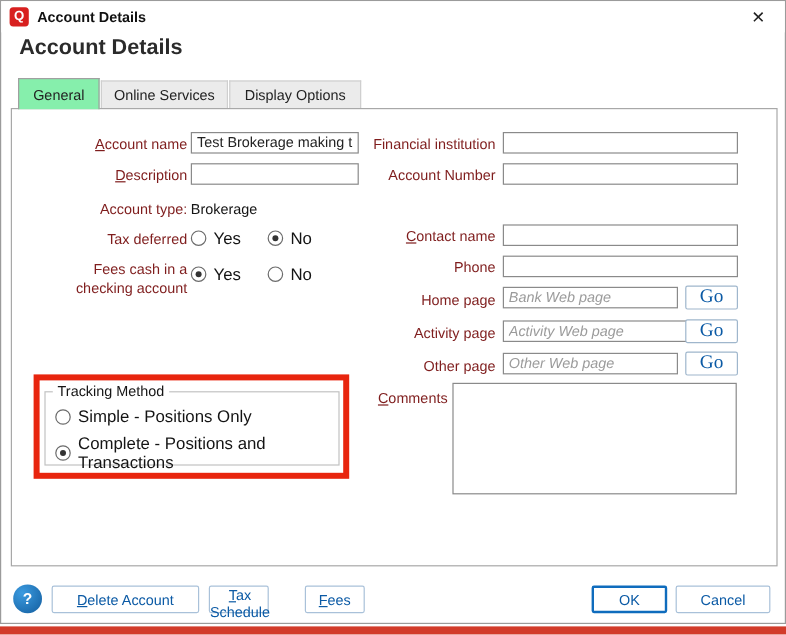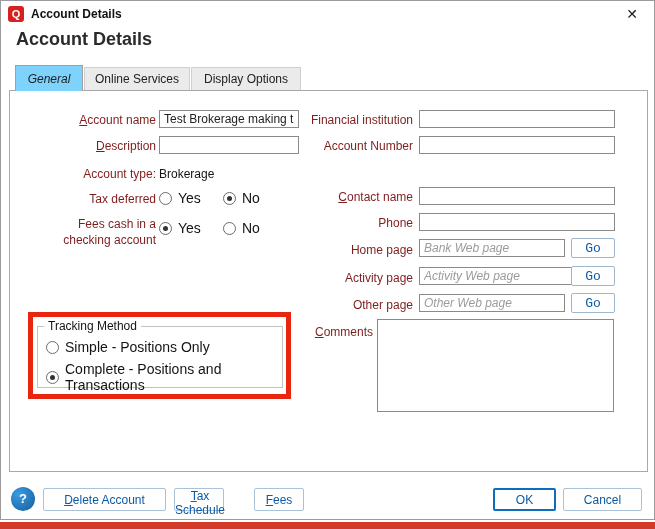--- a/index.html
+++ b/index.html
@@ -12,22 +12,22 @@
   .app-icon { position:absolute; left:7px; top:5px; width:16px; height:16px; background:#d8201f; color:#fff;
               font-weight:bold; font-size:11px; text-align:center; line-height:16px; border-radius:3px; }
   .title-text { position:absolute; left:30px; top:6px; font-size:12px; color:#111; font-weight:bold; }
   .close-btn { position:absolute; right:8px; top:2px; width:28px; height:22px; text-align:center; line-height:22px;
                font-size:14px; color:#222; cursor:pointer; }
 
   .heading { position:absolute; left:15px; top:28px; font-size:18px; font-weight:bold; color:#2b2b2b; }
 
   
   .tab { position:absolute; font-size:12px; color:#222; text-align:center; cursor:pointer; }
-  #tab-general { left:14px; top:64px; width:68px; height:26px; line-height:26px; background:#7dd3fc;
-                 border:1px solid #a0a0a0; border-bottom:none; z-index:3;font-style:italic; }
+  #tab-general { left:14px; top:64px; width:68px; height:26px; line-height:26px; background:#86efac;
+                 border:1px solid #a0a0a0; border-bottom:none; z-index:3; }
   #tab-online  { left:83px; top:66px; width:106px; height:23px; line-height:23px; background:#ebebeb;
                  border:1px solid #cfcfcf; border-bottom:none; }
   #tab-display { left:190px; top:66px; width:110px; height:23px; line-height:23px; background:#ebebeb;
                  border:1px solid #cfcfcf; border-bottom:none; }
 
   .panel { position:absolute; left:8px; top:89px; width:639px; height:382px; border:1px solid #a8a8a8;
            background:transparent; z-index:1; }
 
   
   .lbl { position:absolute; font-size:12px; color:#7f1d1d; text-align:right; white-space:nowrap; z-index:2; }
@@ -56,21 +56,21 @@
   #in-description  { left:158px; top:135px; width:140px; }
   #val-account-type { position:absolute; left:158px; top:166px; font-size:12px; color:#141414; z-index:2; }
   #in-fin      { left:418px; top:109px; width:196px; }
   #in-acctnum  { left:418px; top:135px; width:196px; }
   #in-contact  { left:418px; top:186px; width:196px; }
   #in-phone    { left:418px; top:212px; width:196px; }
   #in-home     { left:418px; top:238px; width:146px; }
   #in-activity { left:418px; top:266px; width:162px; }
   #in-other    { left:418px; top:293px; width:146px; }
   .go-btn { position:absolute; width:44px; height:20px; background:#fff; border:1px solid #9fb6cc; border-radius:2px;
-            color:#0b5aa5; font-size:13px; font-family:Liberation Mono, monospace; cursor:pointer; z-index:2; }
+            color:#0b5aa5; font-size:16px; font-family:Liberation Serif, serif; cursor:pointer; z-index:2; }
   #go-home     { left:570px; top:237px; }
   #go-activity { left:570px; top:265px; }
   #go-other    { left:570px; top:292px; }
   .comments { position:absolute; left:376px; top:318px; width:237px; height:93px; border:1px solid #8a8a8a;
               resize:none; font-family:"Liberation Sans",sans-serif; font-size:12px; padding:3px; z-index:2; }
 
   
   .radio { position:absolute; display:flex; align-items:center; gap:6px; cursor:pointer; z-index:2; }
   .rdot { width:13px; height:13px; border:1px solid #6b6b6b; border-radius:50%; background:#fff; position:relative;
           flex:0 0 13px; }

